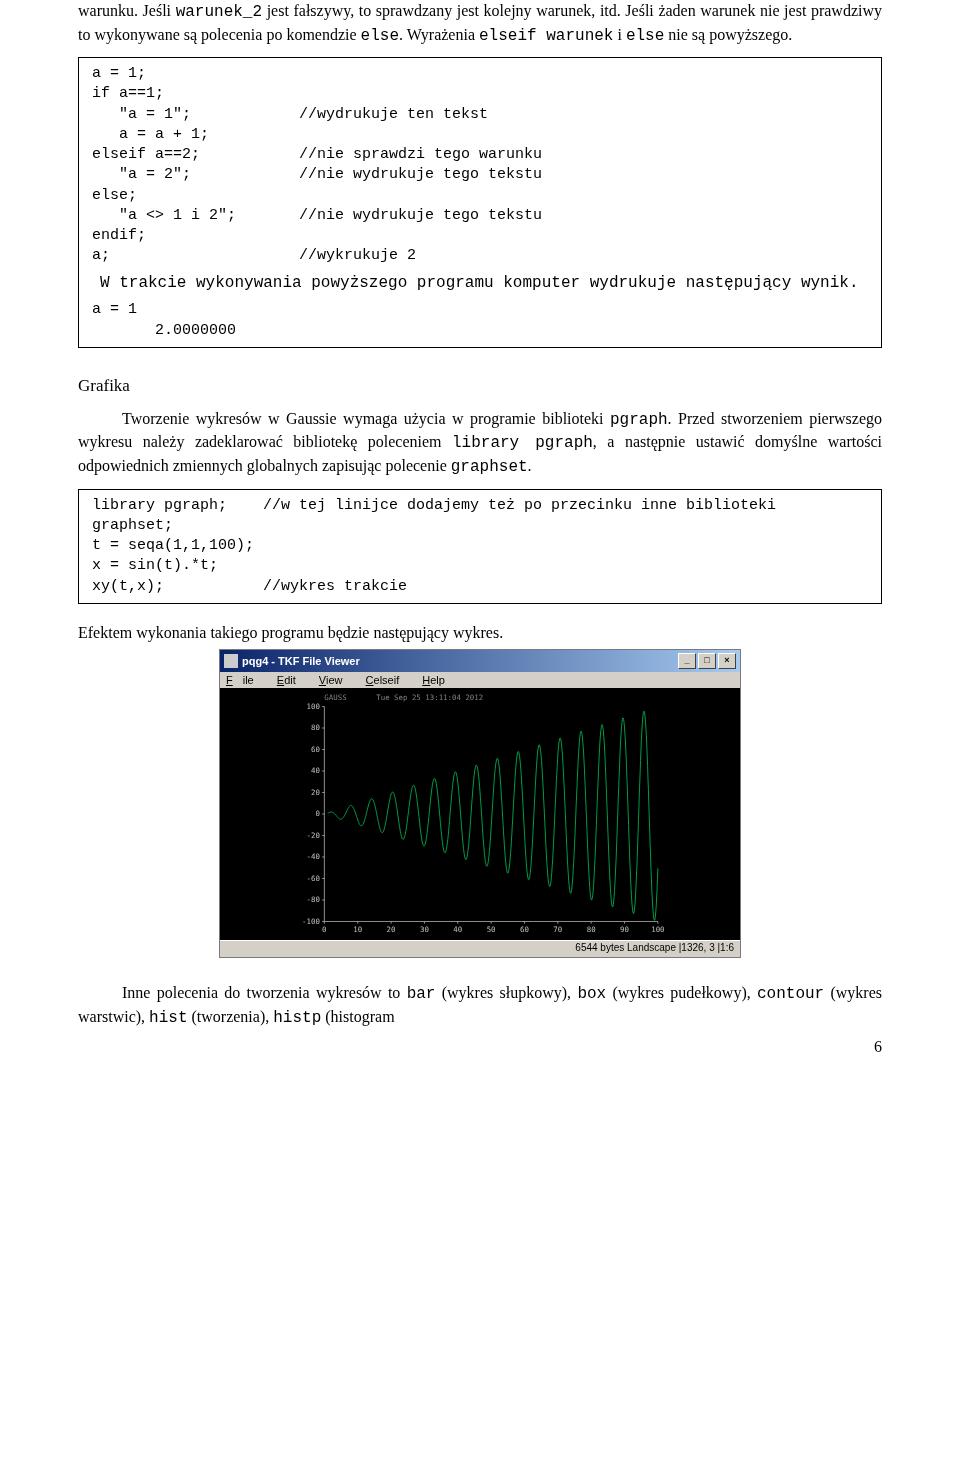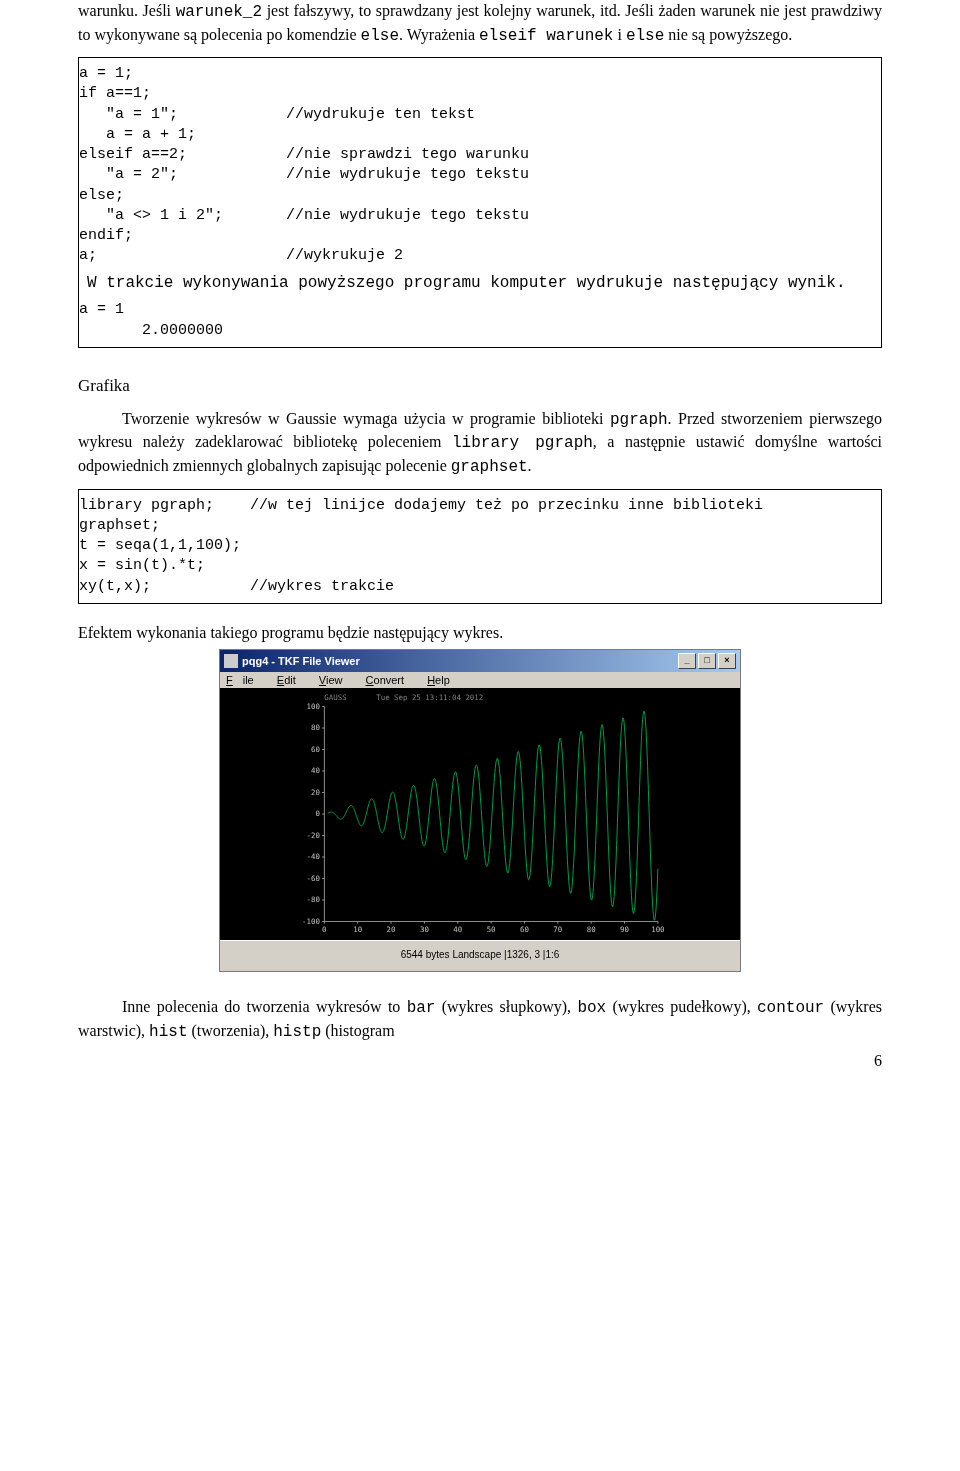--- a/index.html
+++ b/index.html
@@ -19,21 +19,21 @@
     margin: 0 0 4px 0;
     line-height: 1.35;
     text-align: justify;
   }
   .mono {
     font-family: "Courier New", Courier, monospace;
     font-size: 16px;
   }
   .box {
     border: 1px solid #000;
-    padding: 6px 0;
+    padding: 6px 13px;
     margin: 10px 0 18px 0;
     font-family: "Courier New", Courier, monospace;
     font-size: 15px;
     white-space: pre;
     line-height: 1.35;
   }
   .box .serif-line {
     font-family: Liberation Mono, monospace;
     font-size: 16px;
     white-space: normal;
@@ -103,22 +103,22 @@
     width: 100%;
     height: 252px;
     position: relative;
   }
   .plotarea svg { width: 100%; height: 100%; display:block; }
   .statusbar {
     background: #d4d0c8;
     border-top: 1px solid #fff;
     font-size: 10px;
     color: #000;
-    text-align: center;
-    padding: 8px 6px;
+    text-align: right;
+    padding: 1px 6px;
     height: 14px;
   }
 </style>
 </head>
 <body>
 <div class="page">
 
 <p>
   <span>warunku. Jeśli </span><span class="mono">warunek_2</span><span> jest fałszywy, to sprawdzany jest kolejny warunek, itd. Jeśli żaden warunek nie jest prawdziwy to wykonywane są polecenia po komendzie </span><span class="mono">else</span><span>. Wyrażenia </span><span class="mono">elseif warunek</span><span> i </span><span class="mono">else</span><span> nie są powyższego.</span>
 </p>
@@ -155,21 +155,21 @@
     <span class="ticon"></span>
     <span class="ttext">pqg4 - TKF File Viewer</span>
     <span class="wbtn">_</span>
     <span class="wbtn">□</span>
     <span class="wbtn">×</span>
   </div>
   <div class="menubar">
     <span><u>F</u><span></span><span>ile</span></span>
     <span><u>E</u><span>dit</span></span>
     <span><u>V</u><span>iew</span></span>
-    <span><u>C</u><span>onvert</span></span>
+    <span><u>C</u><span>elseif</span></span>
     <span><u>H</u><span>elp</span></span>
   </div>
   <div class="plotarea">
     <svg viewBox="0 0 520 340">
       <rect x="0" y="0" width="520" height="340" fill="#000"></rect>
 
       <text x="50" y="16" fill="#808080" font-size="10" font-family="monospace">GAUSS</text>
       <text x="120" y="16" fill="#808080" font-size="10" font-family="monospace">Tue Sep 25 13:11:04 2012</text>
 
       <g stroke="#c0c0c0" stroke-width="1">

